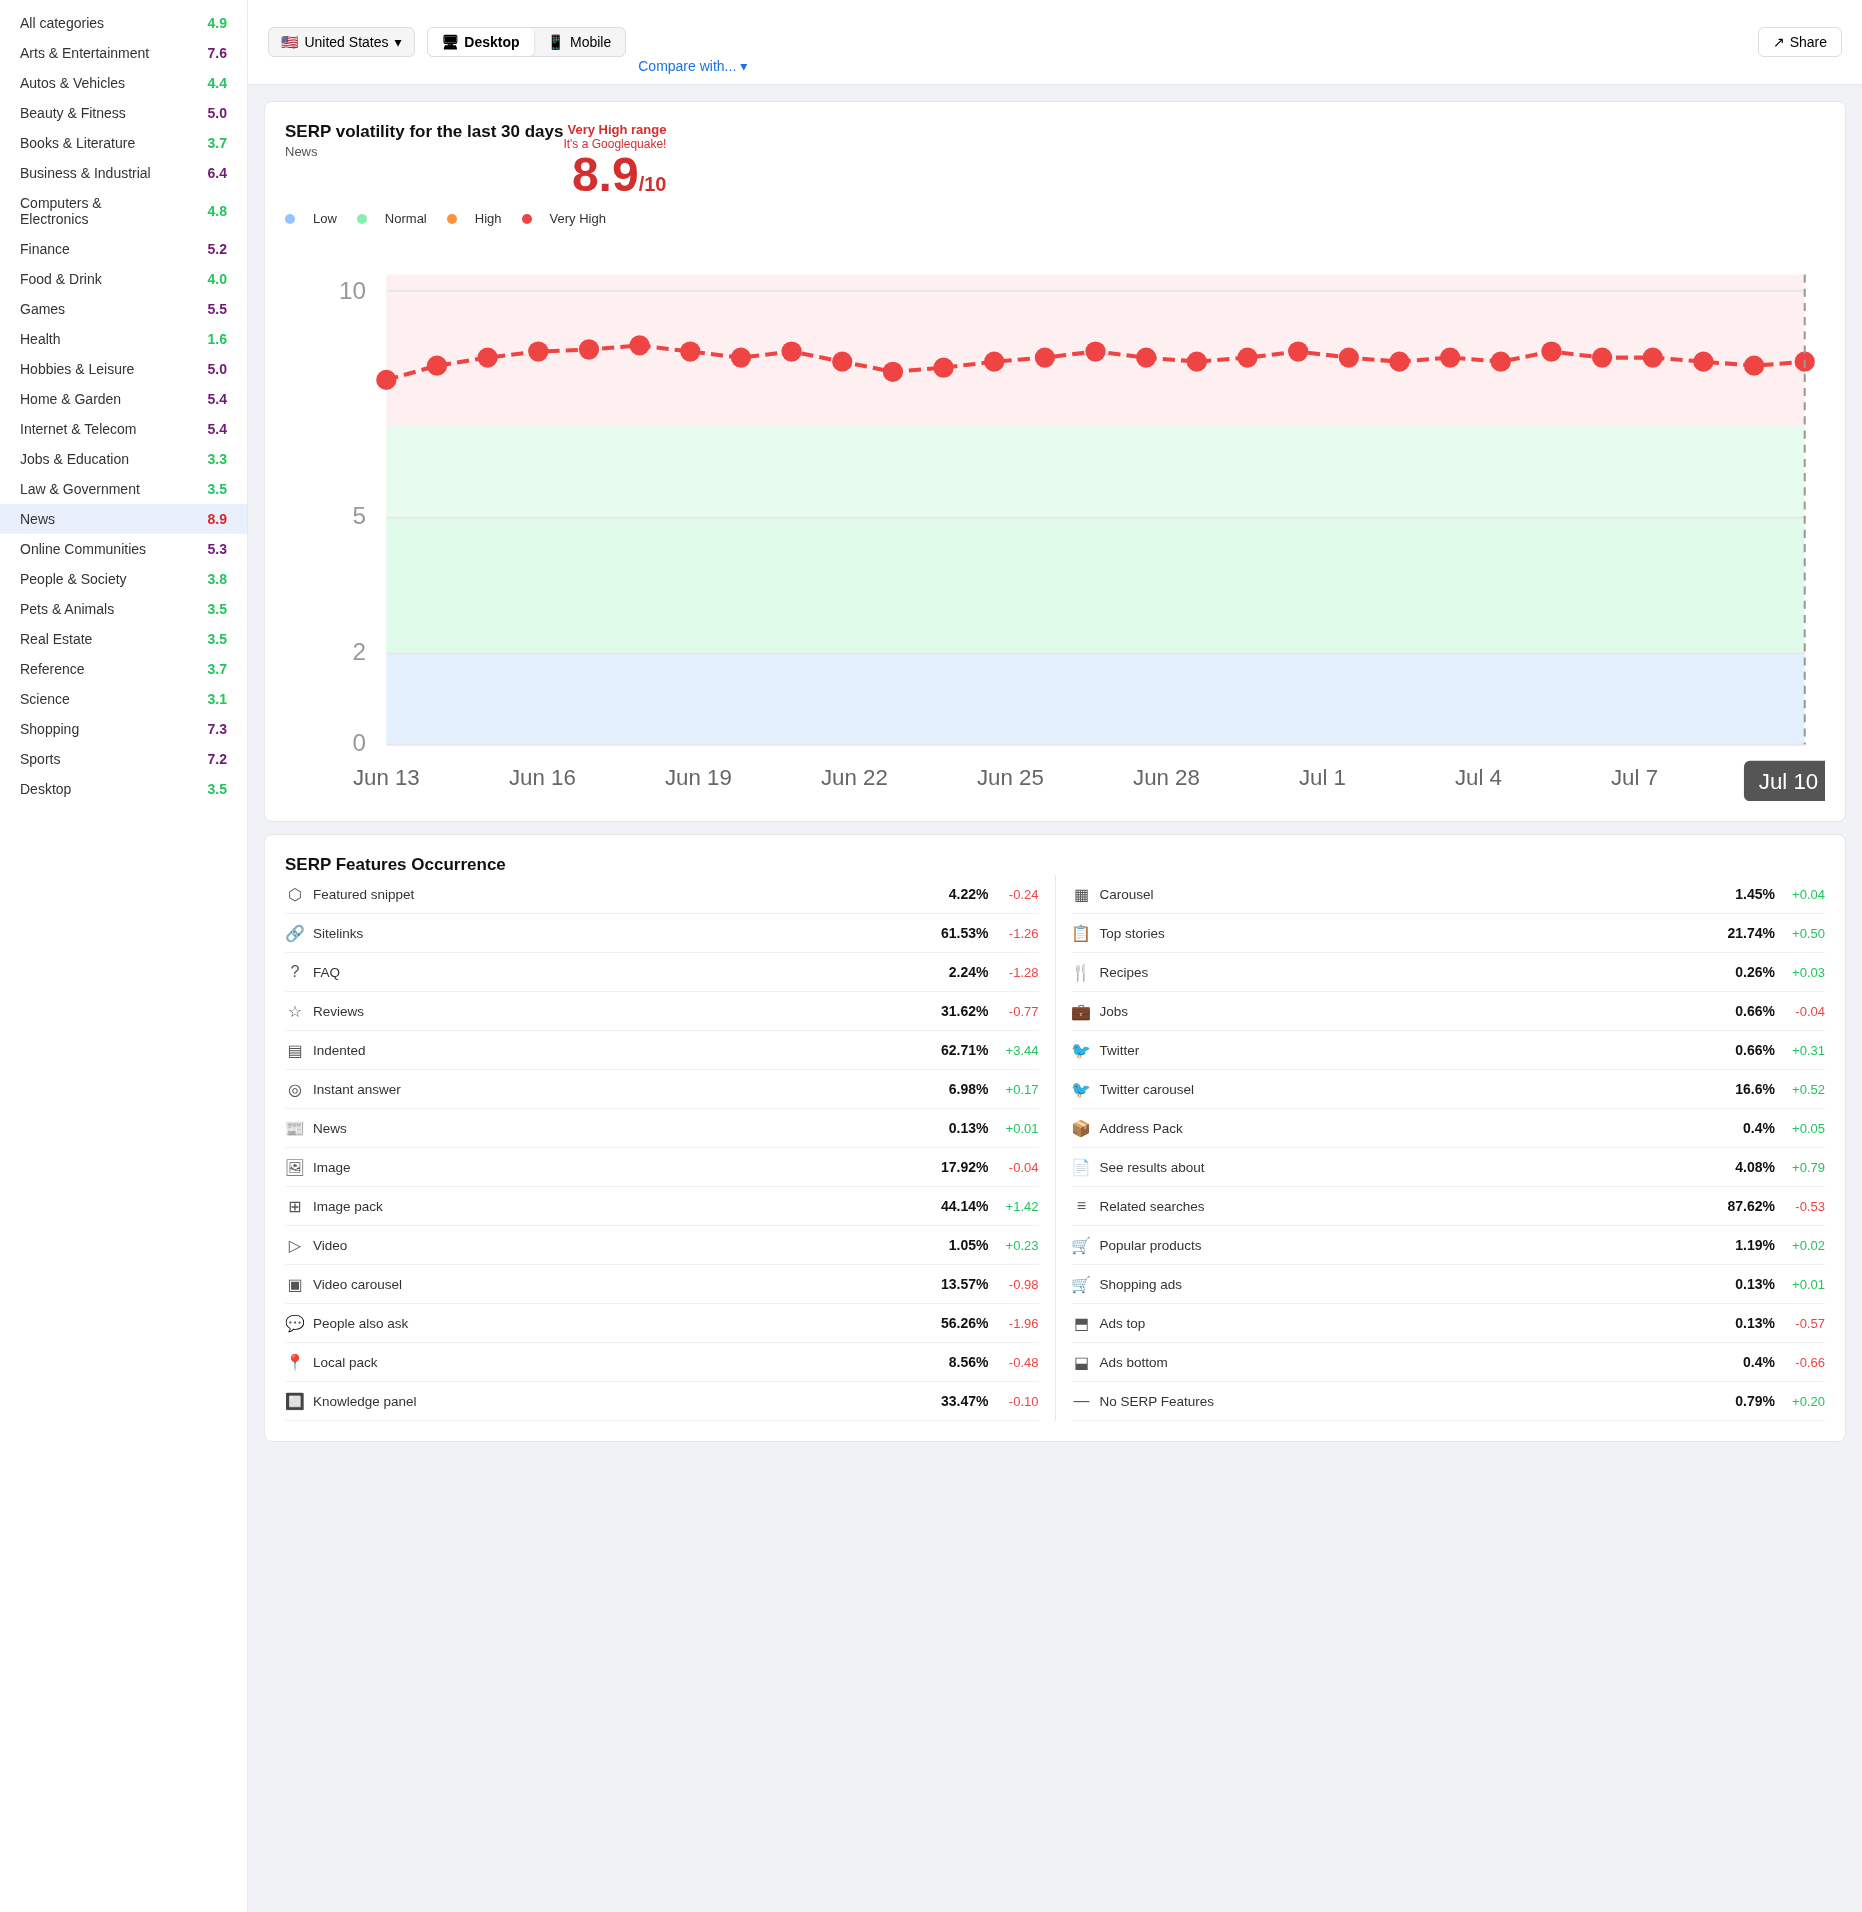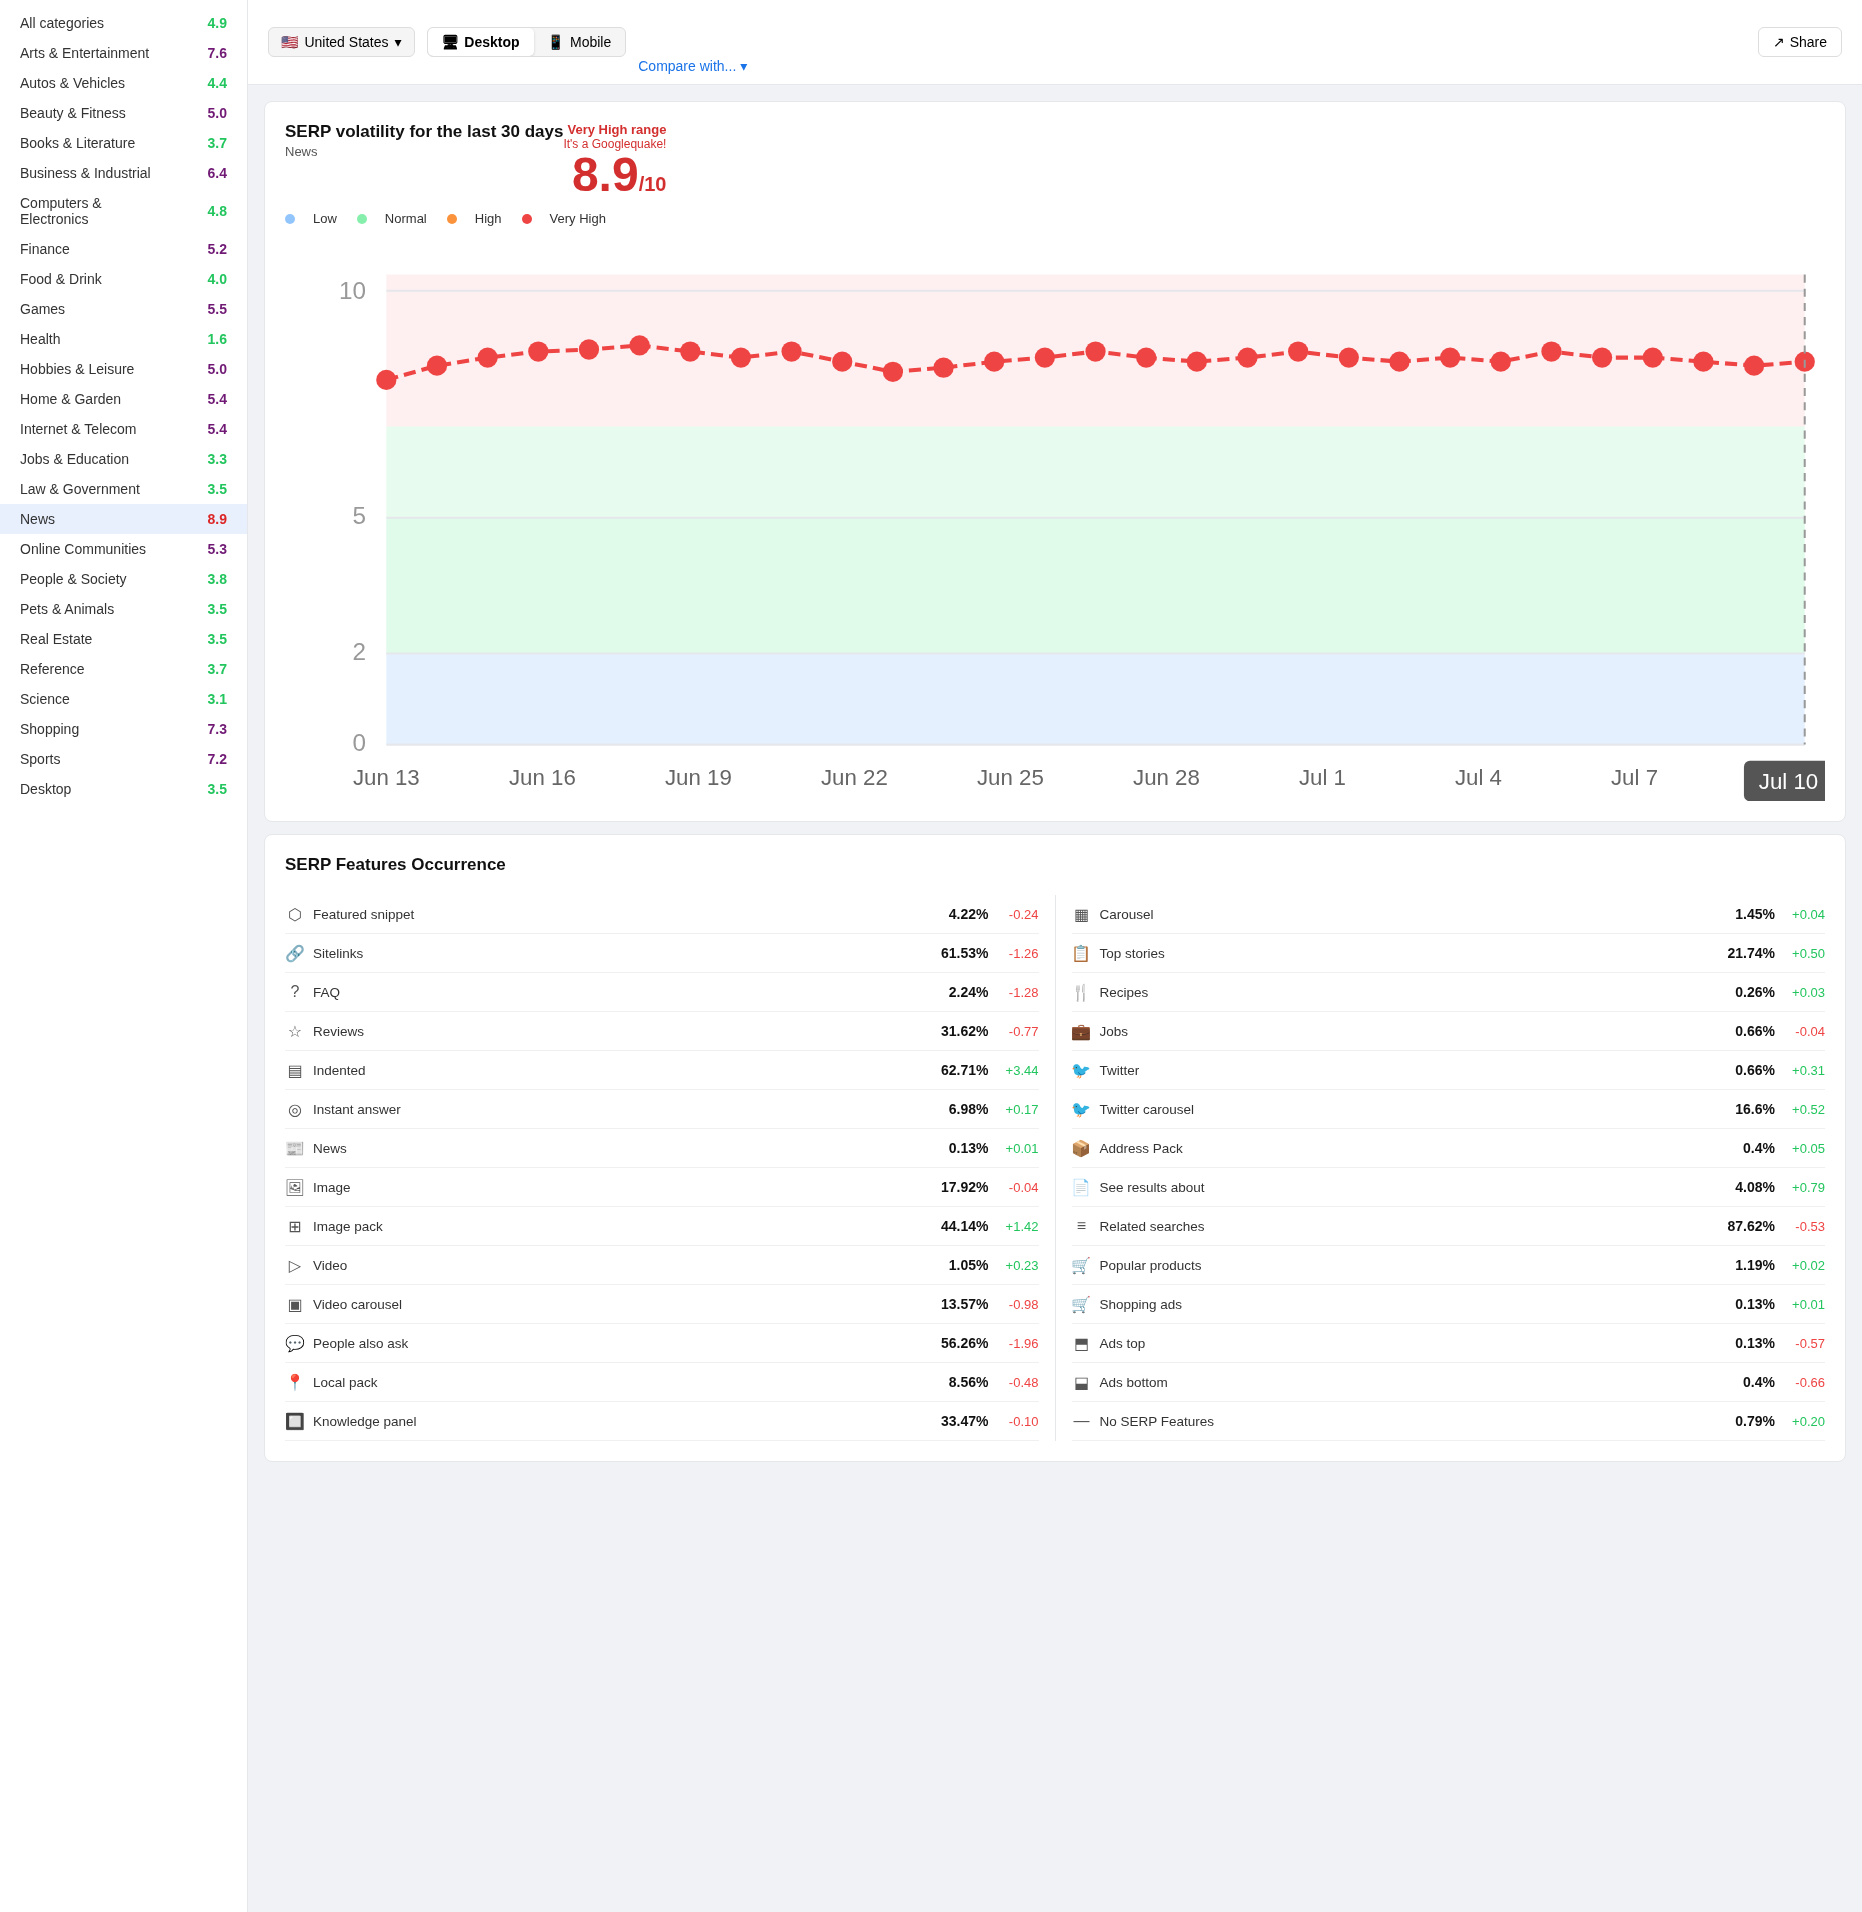--- a/index.html
+++ b/index.html
@@ -131,21 +131,21 @@
       align-items: center;
     }
     .legend-item { display: flex; align-items: center; gap: 18px; font-size: 13px; color: #333; }
     .legend-dot { width: 10px; height: 10px; border-radius: 50%; }
 
     
     .chart-container { position: relative; width: 100%; }
     svg.line-chart { width: 100%; display: block; }
 
     
-    .features-title { font-size: 17px; font-weight: 700; color: #111; margin-bottom: 20px; }
+    .features-title { font-size: 17px; font-weight: 700; color: #111; margin-bottom: 0; }
     .features-subtitle { font-size: 13px; color: #555; margin-bottom: 16px; }
     .feature-col { }
     .feature-row {
       display: flex;
       align-items: center;
       padding: 9px 0;
       border-bottom: 1px solid #f0f0f0;
       gap: 8px;
     }
     .feature-icon { width: 20px; height: 20px; color: #555; flex-shrink: 0; display: flex; align-items: center; justify-content: center; font-size: 16px; }

